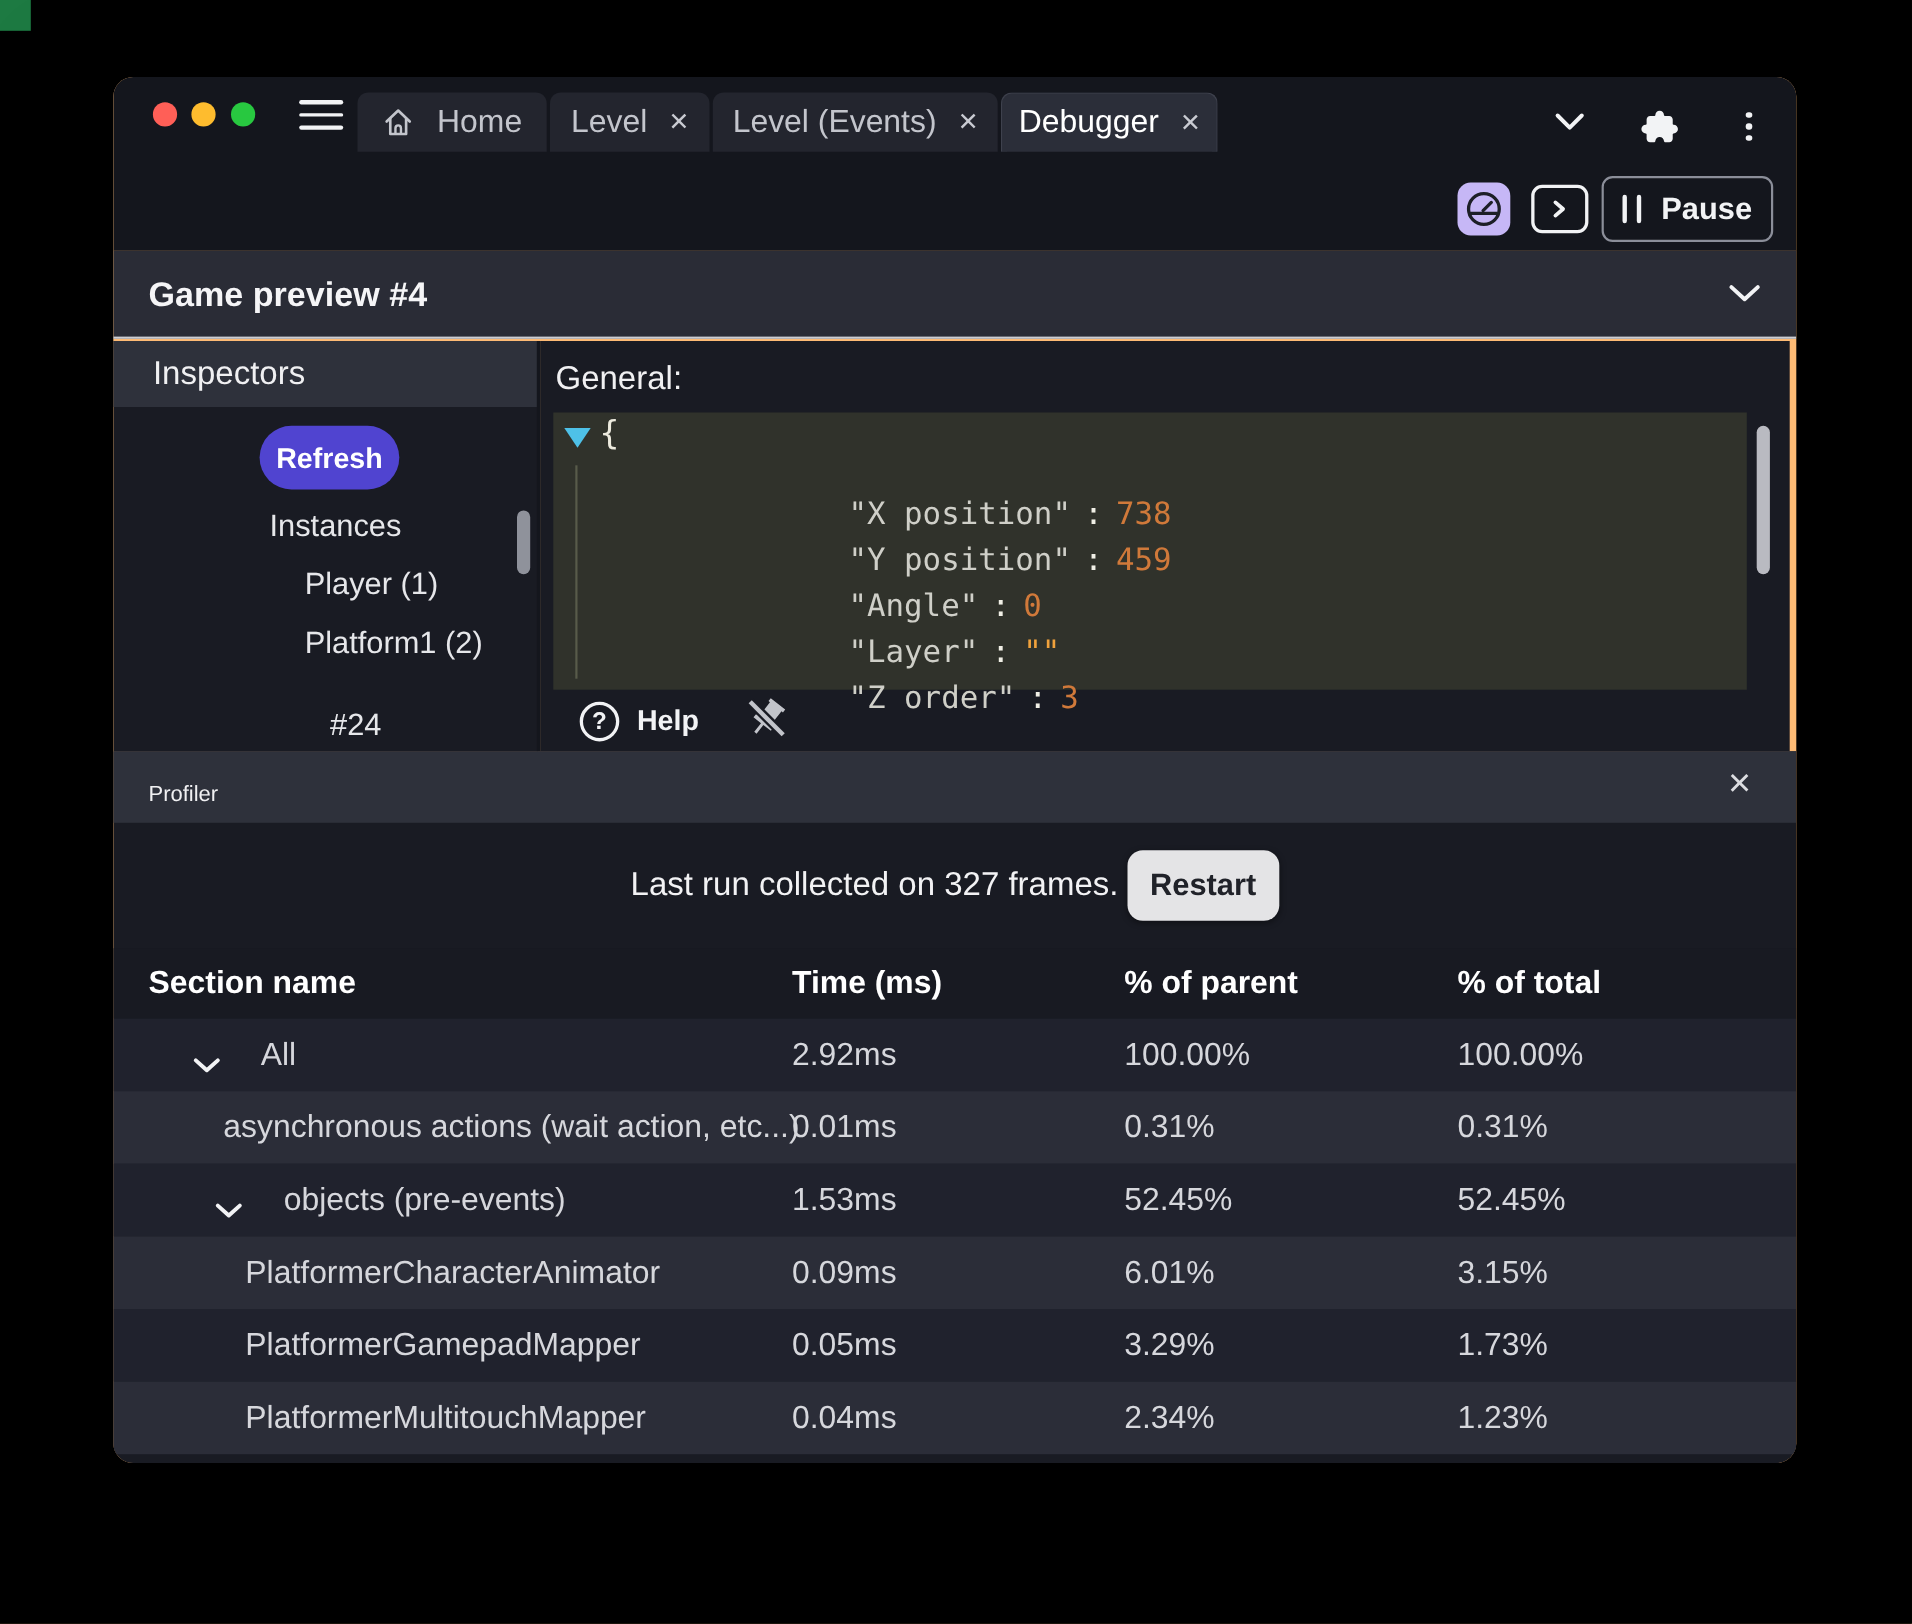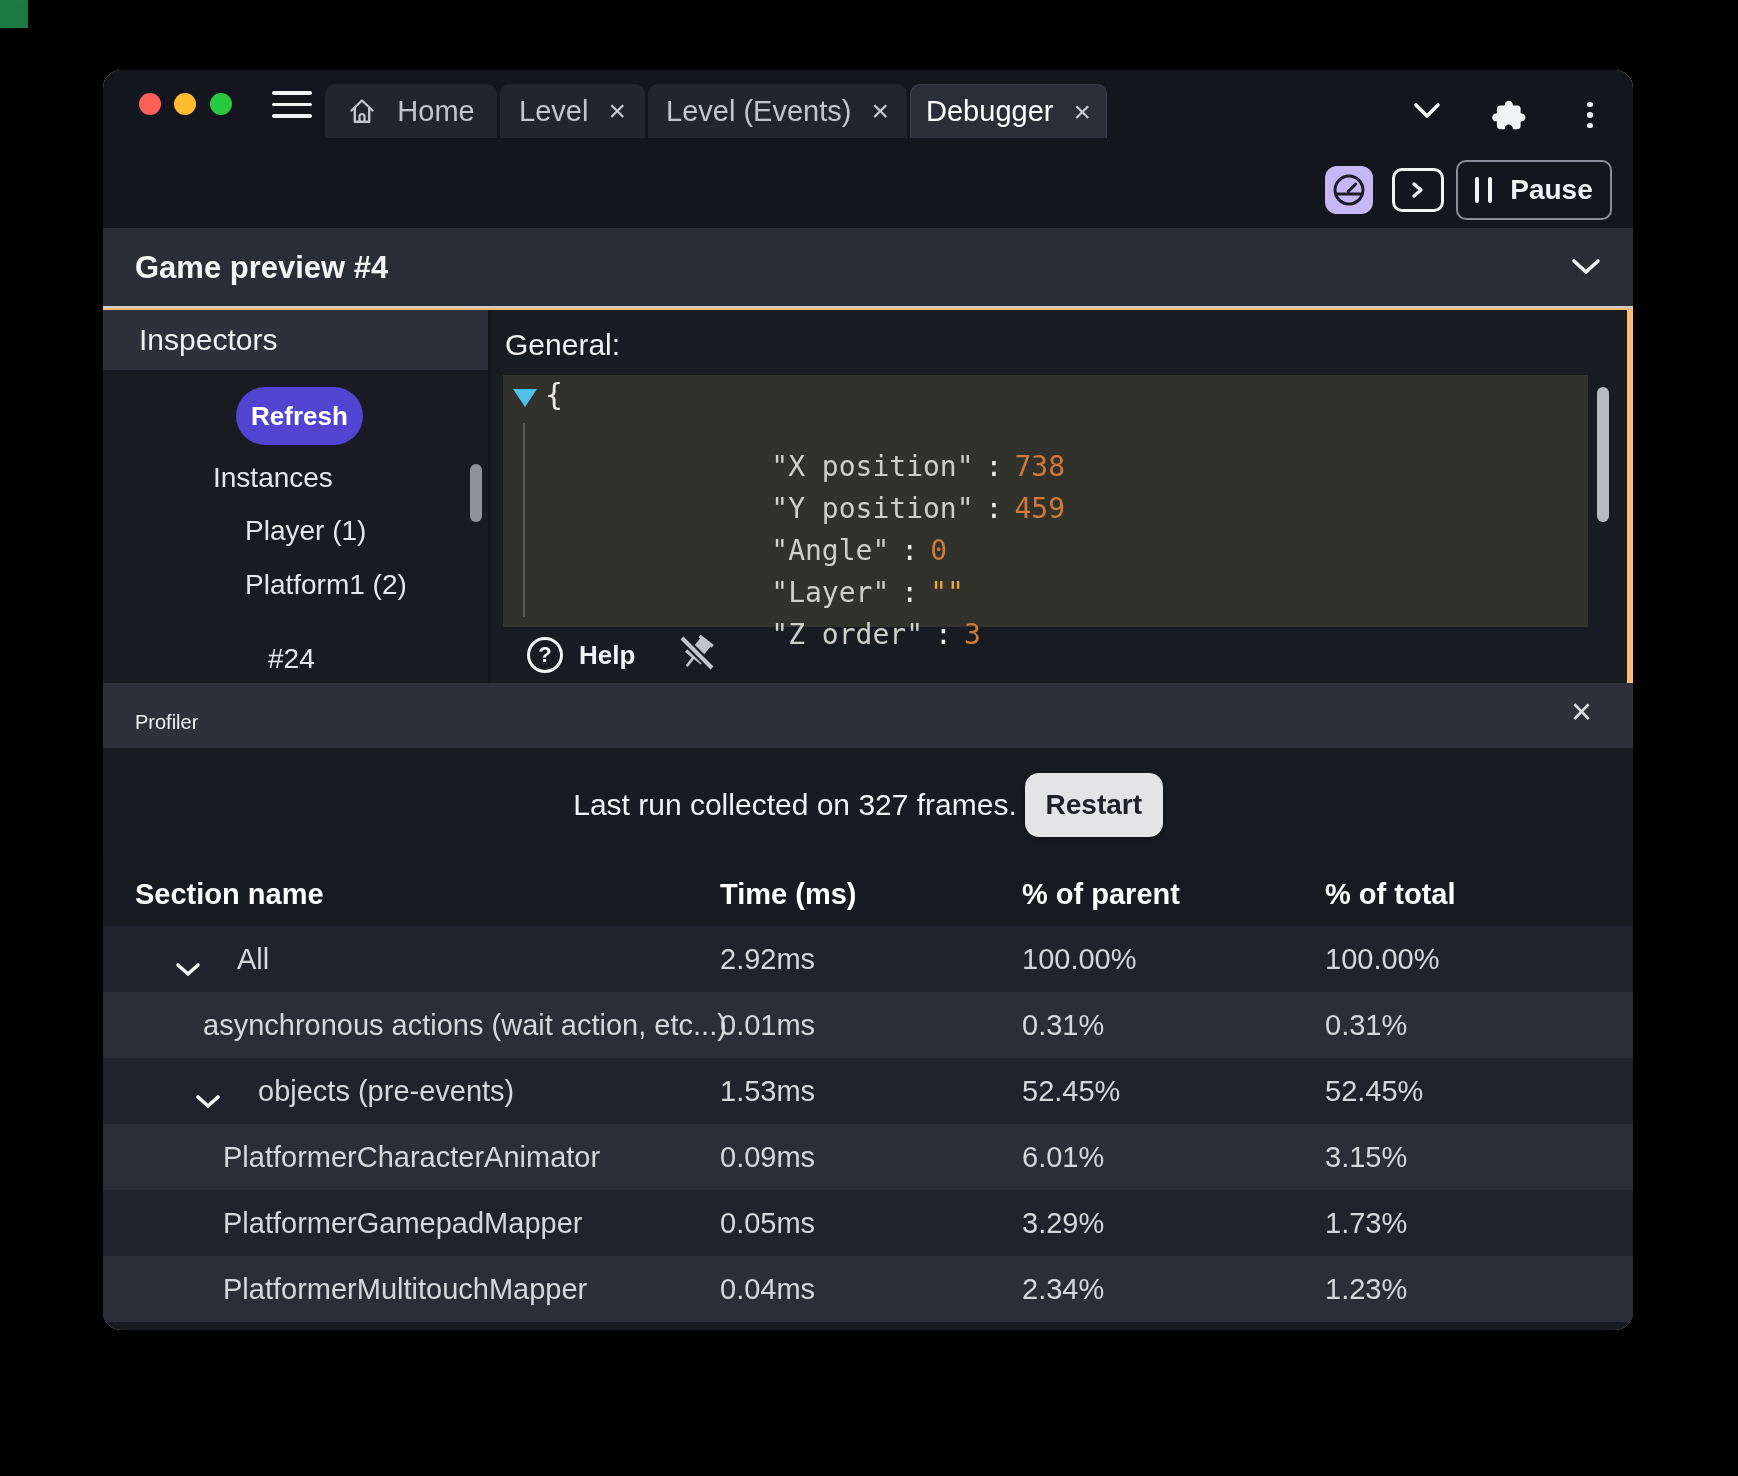--- a/index.html
+++ b/index.html
@@ -47,21 +47,21 @@
   .preview-chevron{position:absolute;left:1468px;top:30px;cursor:pointer;}
 
   
   .panels{position:absolute;left:0;top:240px;width:100%;height:373px;}
   .inspectors{position:absolute;left:0;top:0;width:386px;height:100%;background:#191b23;}
   .panel-header{height:60px;background:#2e313b;display:flex;align-items:center;}
   .panel-header .ttl{margin-left:36px;font-size:30px;font-weight:500;color:#f0f0f2;}
   .refresh-btn{position:absolute;left:133px;top:77px;width:127px;height:58px;border-radius:29px;
                background:#5044d0;color:#fff;font-size:26px;font-weight:bold;border:none;
                display:flex;align-items:center;justify-content:center;cursor:pointer;}
-  .tree-item{position:absolute;font-size:28px;color:#e6e7ea;cursor:pointer;white-space:nowrap;}
+  .tree-item{position:absolute;font-size:28px;color:#e6e7ea;cursor:pointer;white-space:nowrap;margin-left:32px;}
   .insp-scroll{position:absolute;left:367px;top:154px;width:12px;height:58px;border-radius:6px;background:#8f929b;}
   .v-divider{position:absolute;left:385px;top:0;width:3px;height:100%;background:#14161d;}
 
   .general{position:absolute;left:388px;top:0;width:1136px;height:100%;background:#191b23;}
   .general-title{position:absolute;left:14px;top:18px;font-size:30px;font-weight:500;color:#f0f0f2;}
   .json-box{position:absolute;left:12px;top:65px;width:1085px;height:252px;background:#30322b;}
   .json-mono{font-family:"DejaVu Sans Mono", monospace;}
   .expand-tri{position:absolute;left:10px;top:14px;width:0;height:0;border-left:12px solid transparent;
               border-right:12px solid transparent;border-top:18px solid #4ec1e8;cursor:pointer;}
   .json-brace{position:absolute;left:42px;top:2px;font-size:30px;color:#eceade;}

